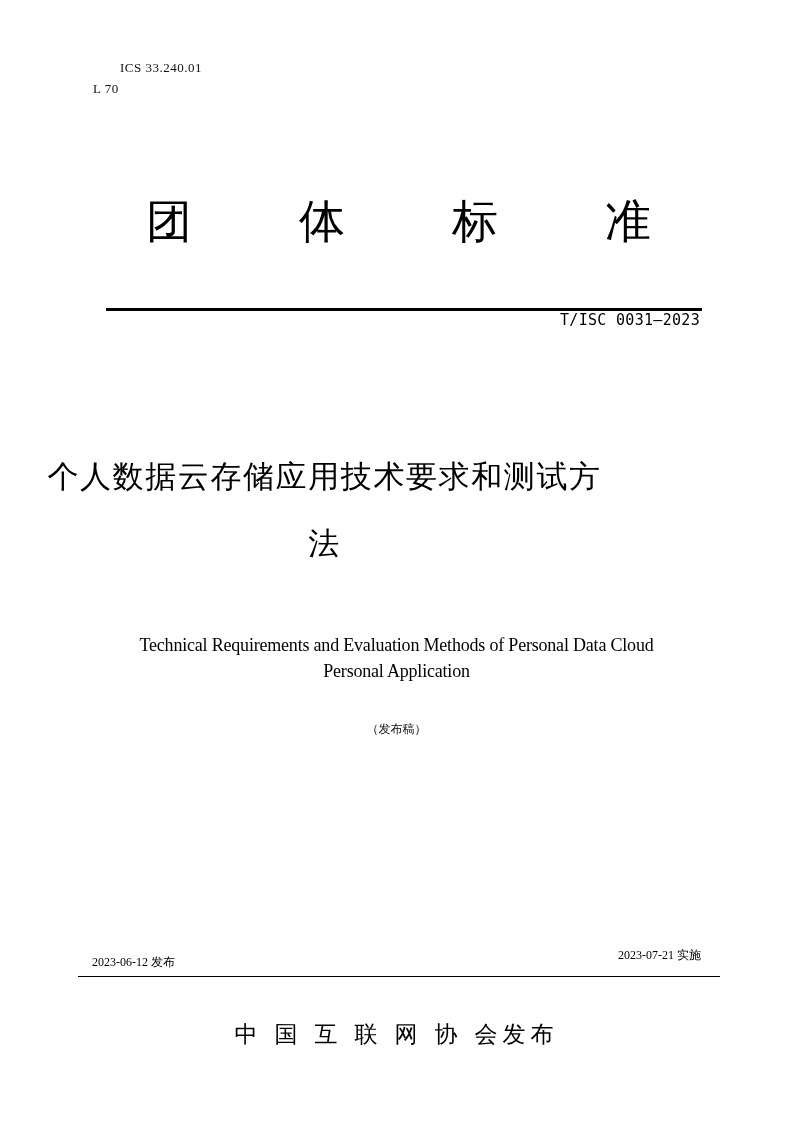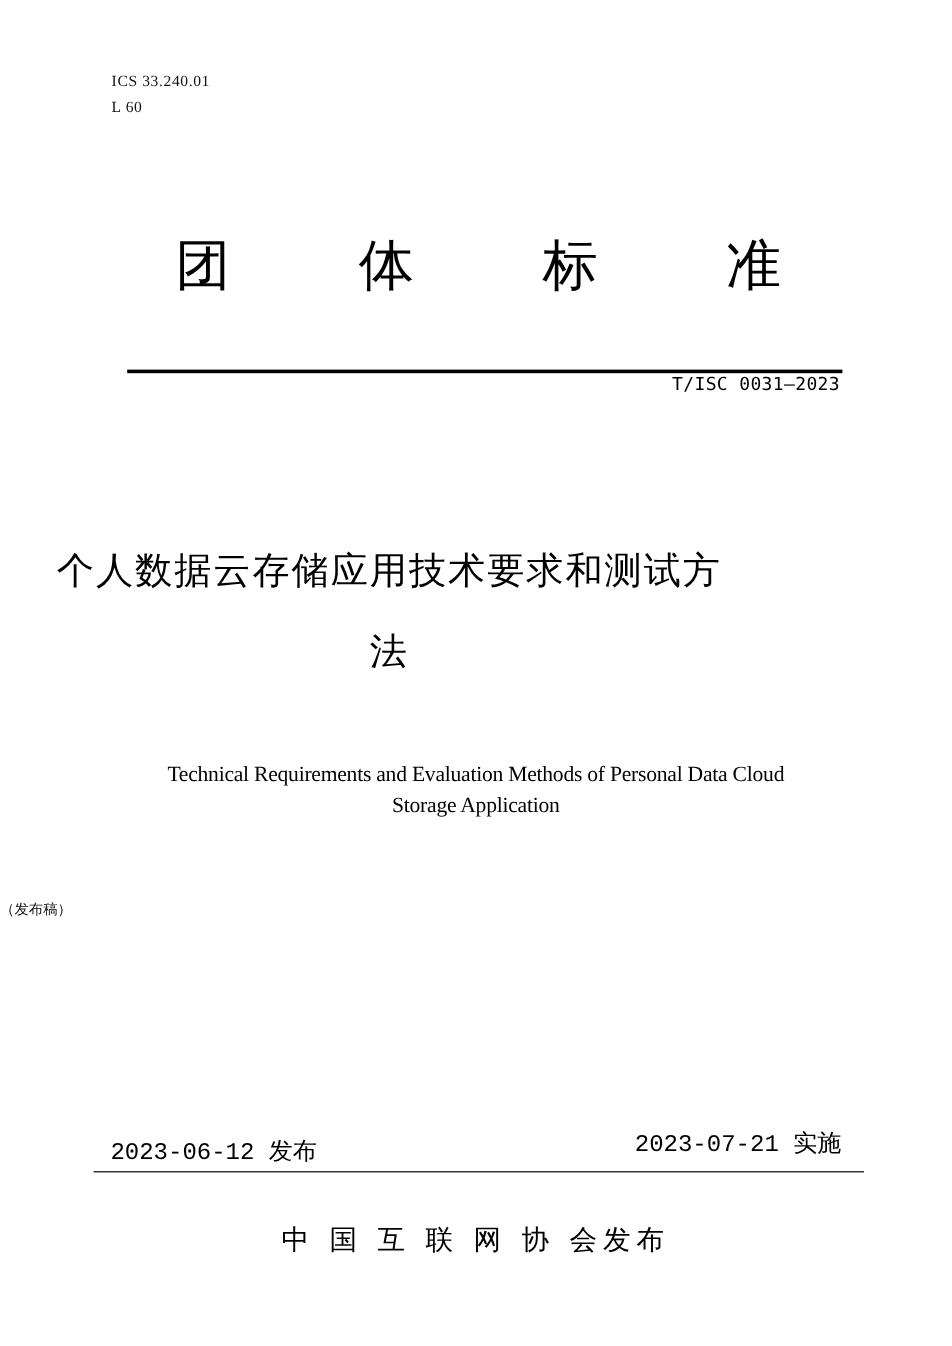--- a/index.html
+++ b/index.html
@@ -19,21 +19,21 @@
 
     .ics-line {
       left: 93px;
       font-family: "Liberation Serif", serif;
       font-size: 13px;
       line-height: 15px;
       color: #111;
       letter-spacing: 0.5px;
       white-space: pre;
     }
-    #ics-code { top: 60px; }
+    #ics-code { top: 60px; margin-left: 27px; }
     #ccs-code { top: 81px; }
 
     .big-char {
       top: 193px;
       font-family: "DejaVu Sans", sans-serif;
       font-size: 46px;
       line-height: 56px;
       font-weight: normal;
       width: 56px;
       text-align: center;
@@ -78,31 +78,32 @@
       font-family: "Liberation Serif", serif;
       font-size: 18px;
       line-height: 24px;
       letter-spacing: -0.2px;
       white-space: nowrap;
     }
     #en-title-line1 { top: 633px; }
     #en-title-line2 { top: 659px; }
 
     #draft-status {
-      top: 749px;
+      top: 720px;
       left: 0;
       width: 793px;
+      text-align: center;
       font-size: 12px;
       line-height: 18px;
       color: #111;
     }
 
     .date-line {
-      font-family: Liberation Mono, monospace;
-      font-size: 20px;
+      font-family: Liberation Serif, serif;
+      font-size: 12px;
       line-height: 22px;
       white-space: nowrap;
     }
     #publish-date { left: 92px; top: 951px; }
     #implement-date { right: 92px; top: 944px; }
 
     #bottom-rule {
       left: 78px;
       top: 976px;
       width: 642px;
@@ -121,38 +122,38 @@
       white-space: nowrap;
     }
     #publisher span { display: inline-block; }
     .pub-char { margin-right: 17px; }
     .pub-tail { letter-spacing: 5px; }
   </style>
 </head>
 <body>
 
 <div class="abs ics-line" id="ics-code">ICS 33.240.01</div>
-<div class="abs ics-line" id="ccs-code">L 60</div>
+<div class="abs ics-line" id="ccs-code">L 70</div>
 
 <div>
   <div class="abs big-char" style="left:141px;">团</div>
   <div class="abs big-char" style="left:294px;">体</div>
   <div class="abs big-char" style="left:447px;">标</div>
   <div class="abs big-char" style="left:600px;">准</div>
 </div>
 
 <div class="abs" id="std-number">T/ISC 0031—2023</div>
 
 <div class="abs" id="top-rule"></div>
 
 <div class="abs cn-title" id="cn-title-line1">个人数据云存储应用技术要求和测试方</div>
 <div class="abs cn-title" id="cn-title-line2">法</div>
 
 <div class="abs en-title" id="en-title-line1">Technical Requirements and Evaluation Methods of Personal Data Cloud</div>
-<div class="abs en-title" id="en-title-line2">Storage Application</div>
+<div class="abs en-title" id="en-title-line2">Personal Application</div>
 
 <div class="abs" id="draft-status">（发布稿）</div>
 
 <div class="abs date-line" id="publish-date">2023-06-12 发布</div>
 <div class="abs date-line" id="implement-date">2023-07-21 实施</div>
 
 <div class="abs" id="bottom-rule"></div>
 
 <div class="abs" id="publisher">
   <span class="pub-char">中</span><span class="pub-char">国</span><span class="pub-char">互</span><span class="pub-char">联</span><span class="pub-char">网</span><span class="pub-char">协</span><span class="pub-tail">会发布</span>

